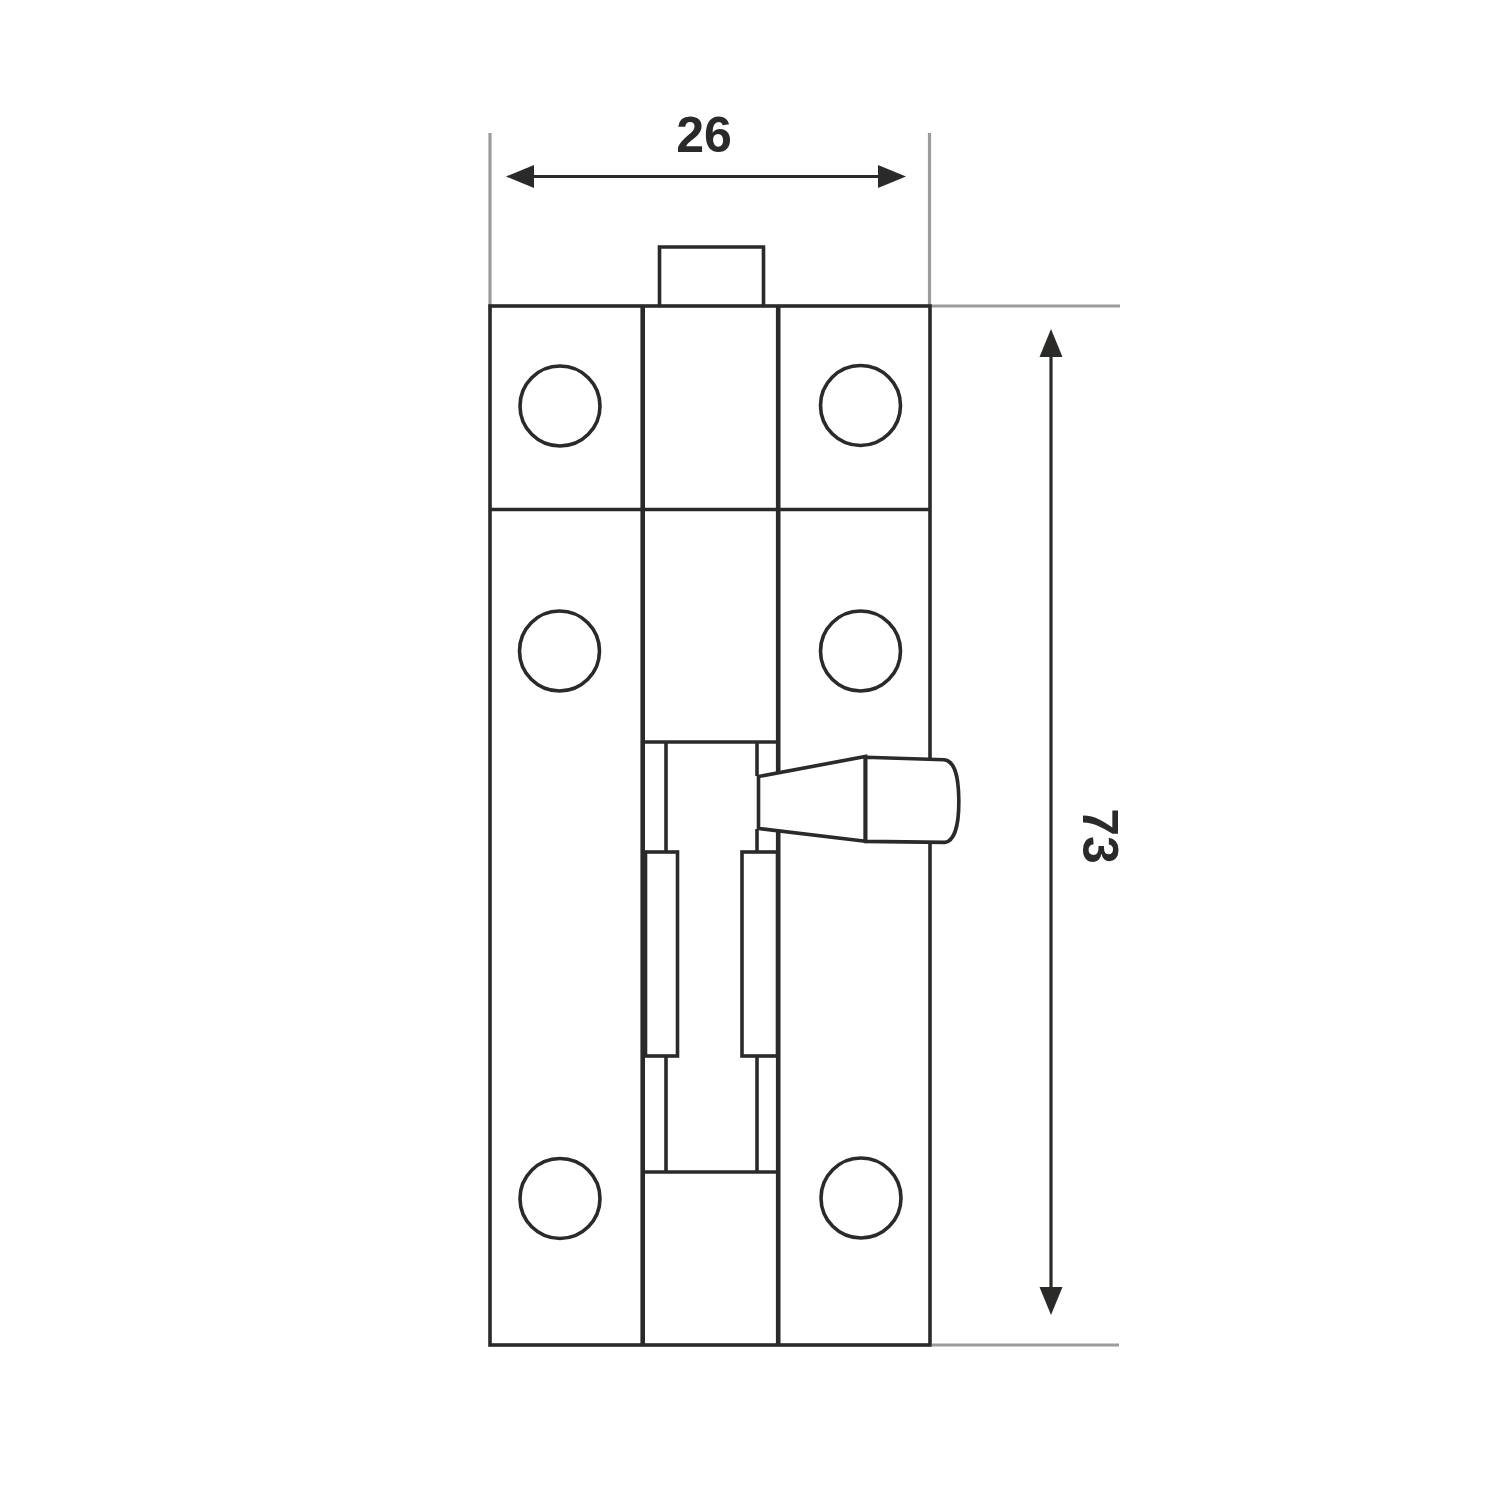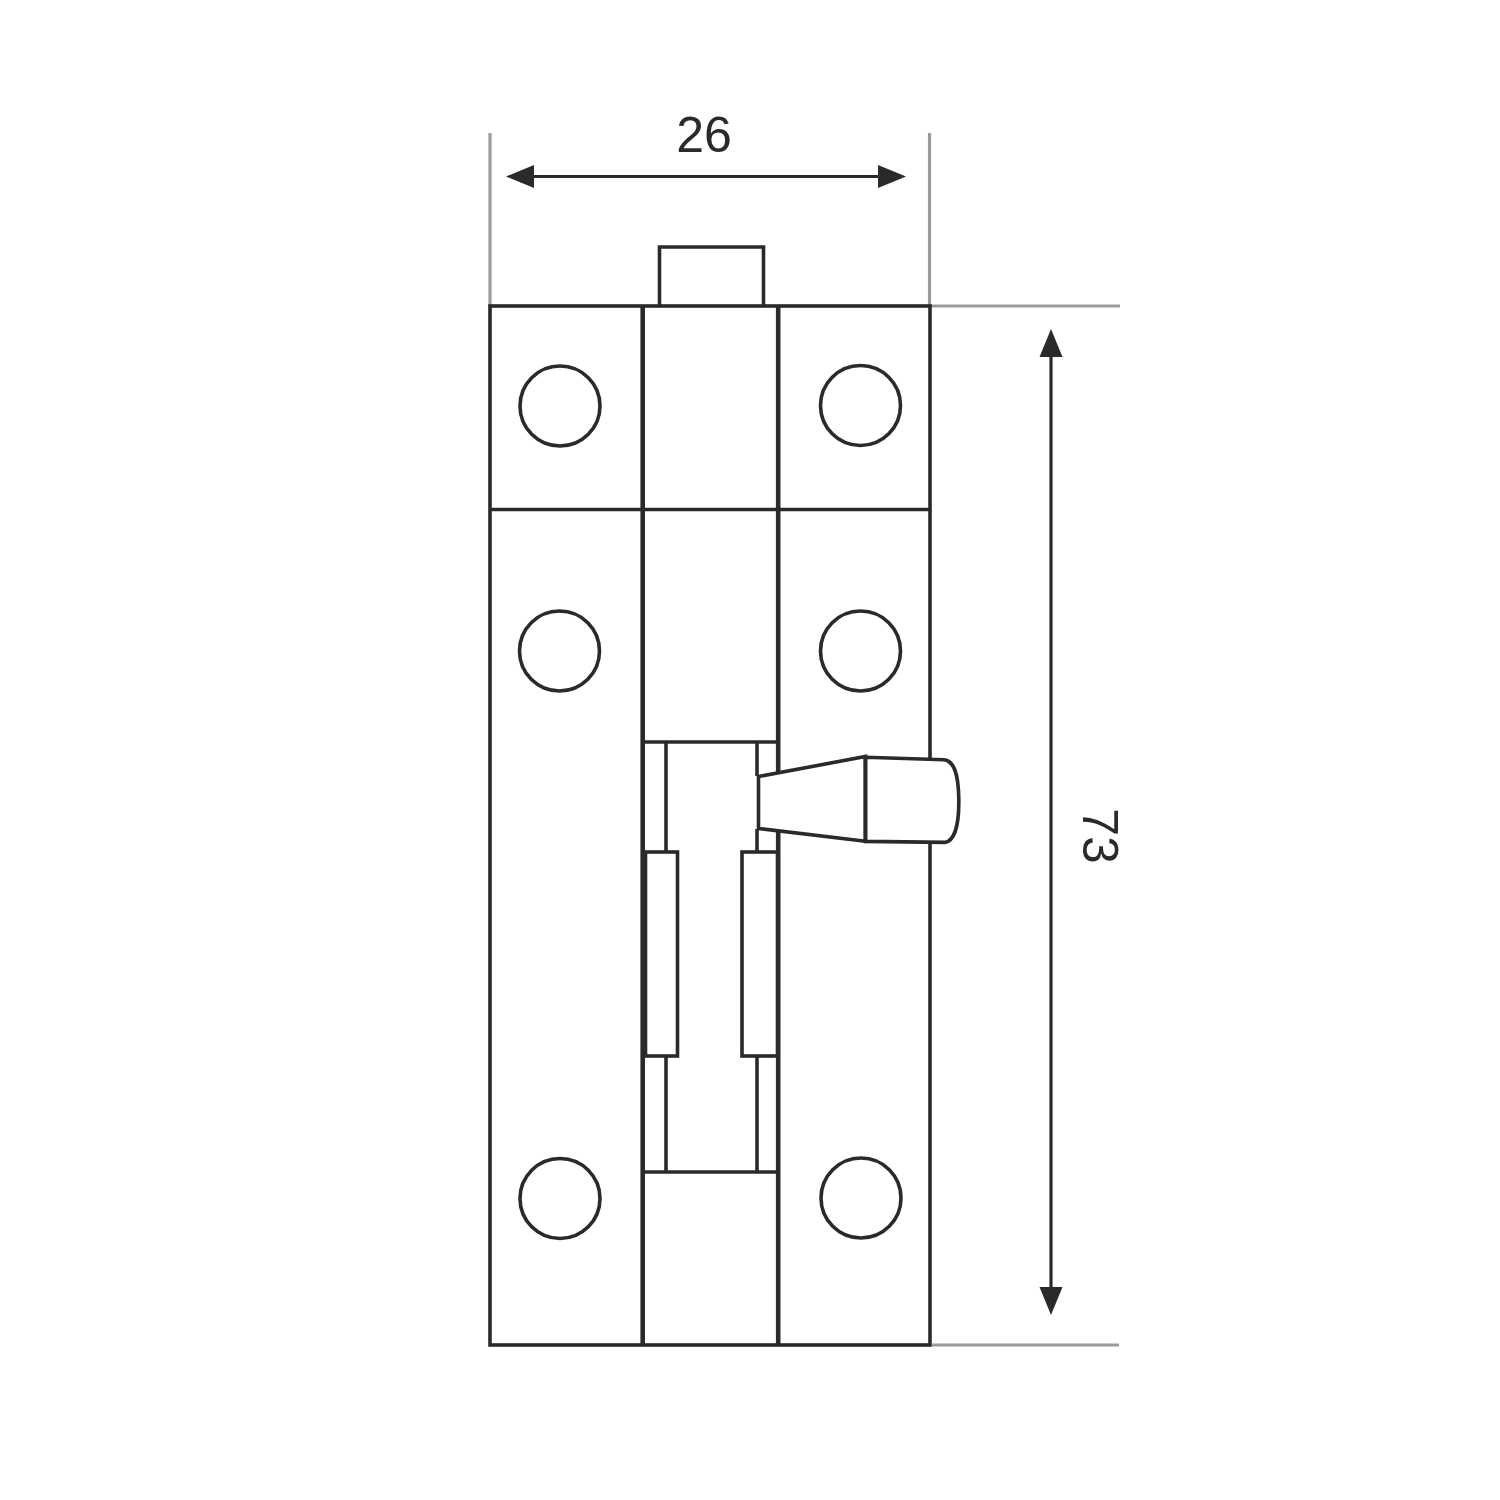--- a/index.html
+++ b/index.html
@@ -1,16 +1,16 @@
 <!DOCTYPE html>
 <html><head>
 <meta charset="utf-8">
 <style>
 html,body{margin:0;padding:0;background:#ffffff;}
-#canvas{position:relative;width:1500px;height:1500px;background:#ffffff;overflow:hidden;}
+#canvas{position:relative;width:1500px;height:1500px;background:#ffffff;overflow:hidden;font-weight:bold;}
 text{font-family:"Liberation Sans",sans-serif;fill:#2b2a29;}
 </style>
 </head>
 <body>
 <div id="canvas">
 <svg width="1500" height="1500" viewBox="0 0 1500 1500" xmlns="http://www.w3.org/2000/svg">
 
 <rect x="0" y="0" width="1500" height="1500" fill="#ffffff"></rect>
 
 <line x1="490" y1="133" x2="490" y2="310" stroke="#9b9b9b" stroke-width="3.2"></line>

